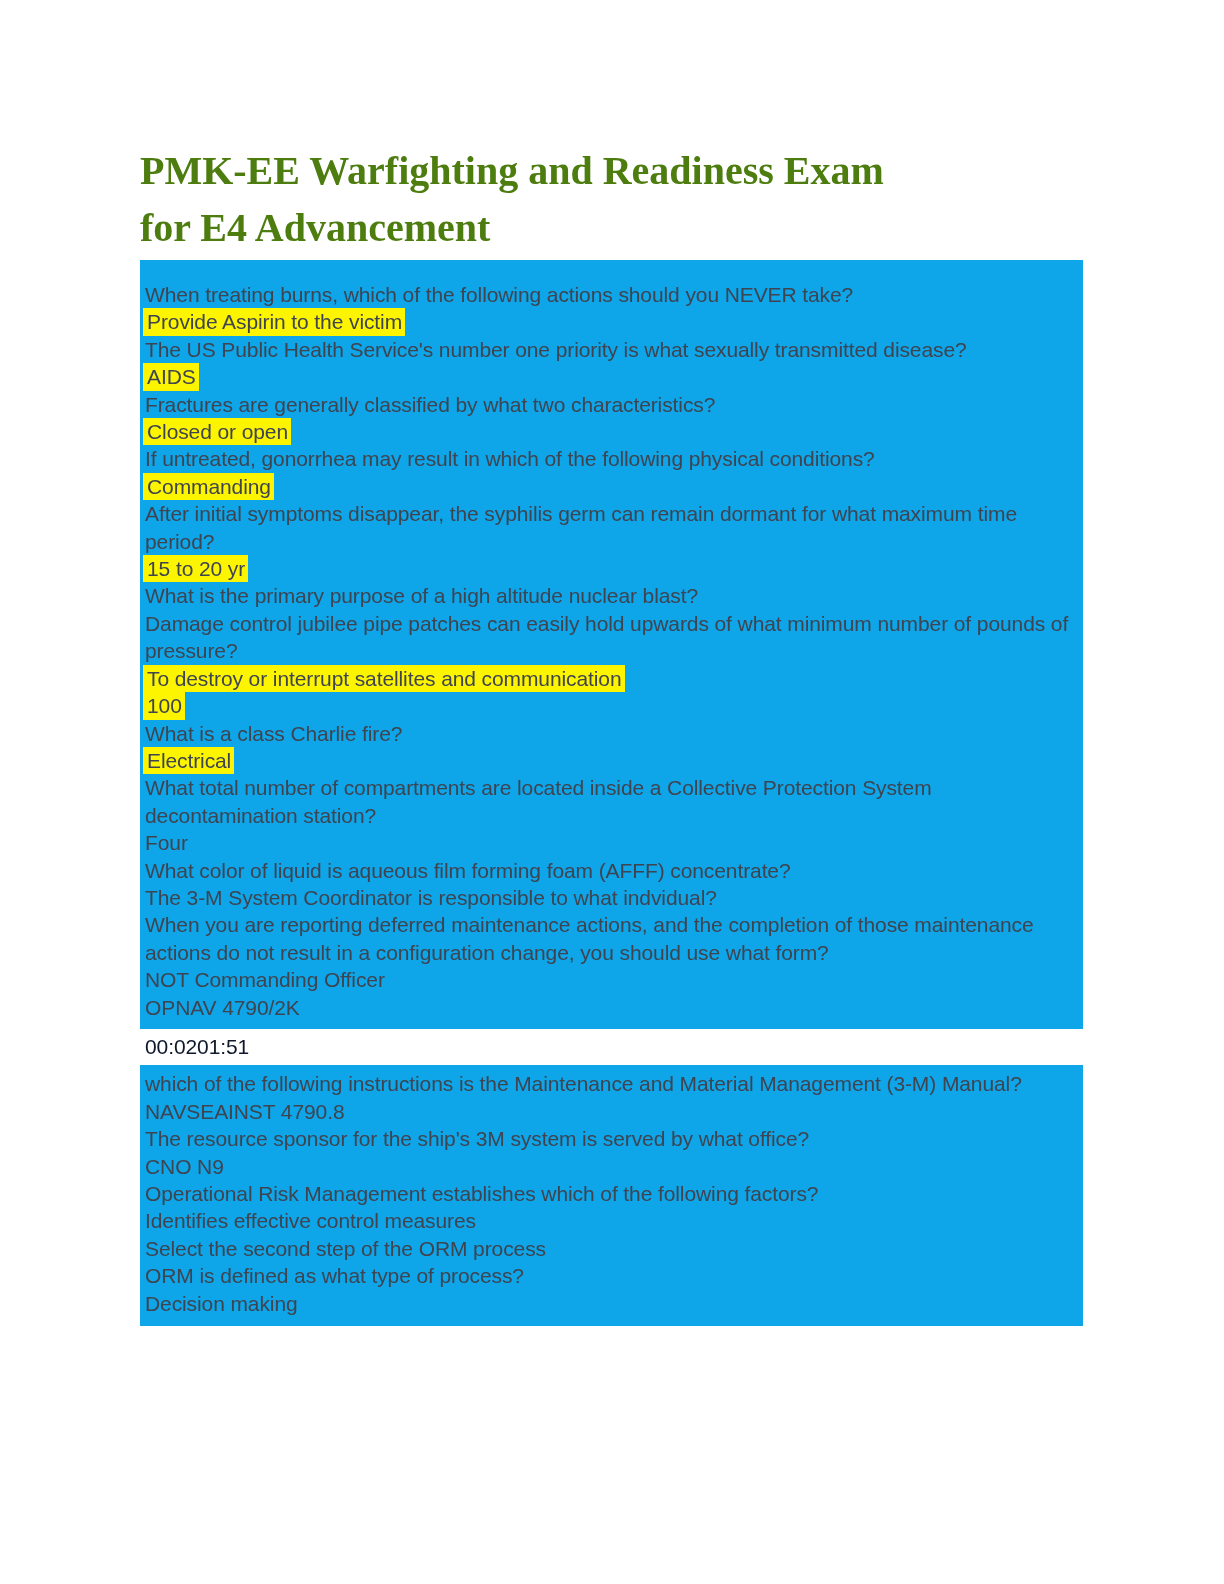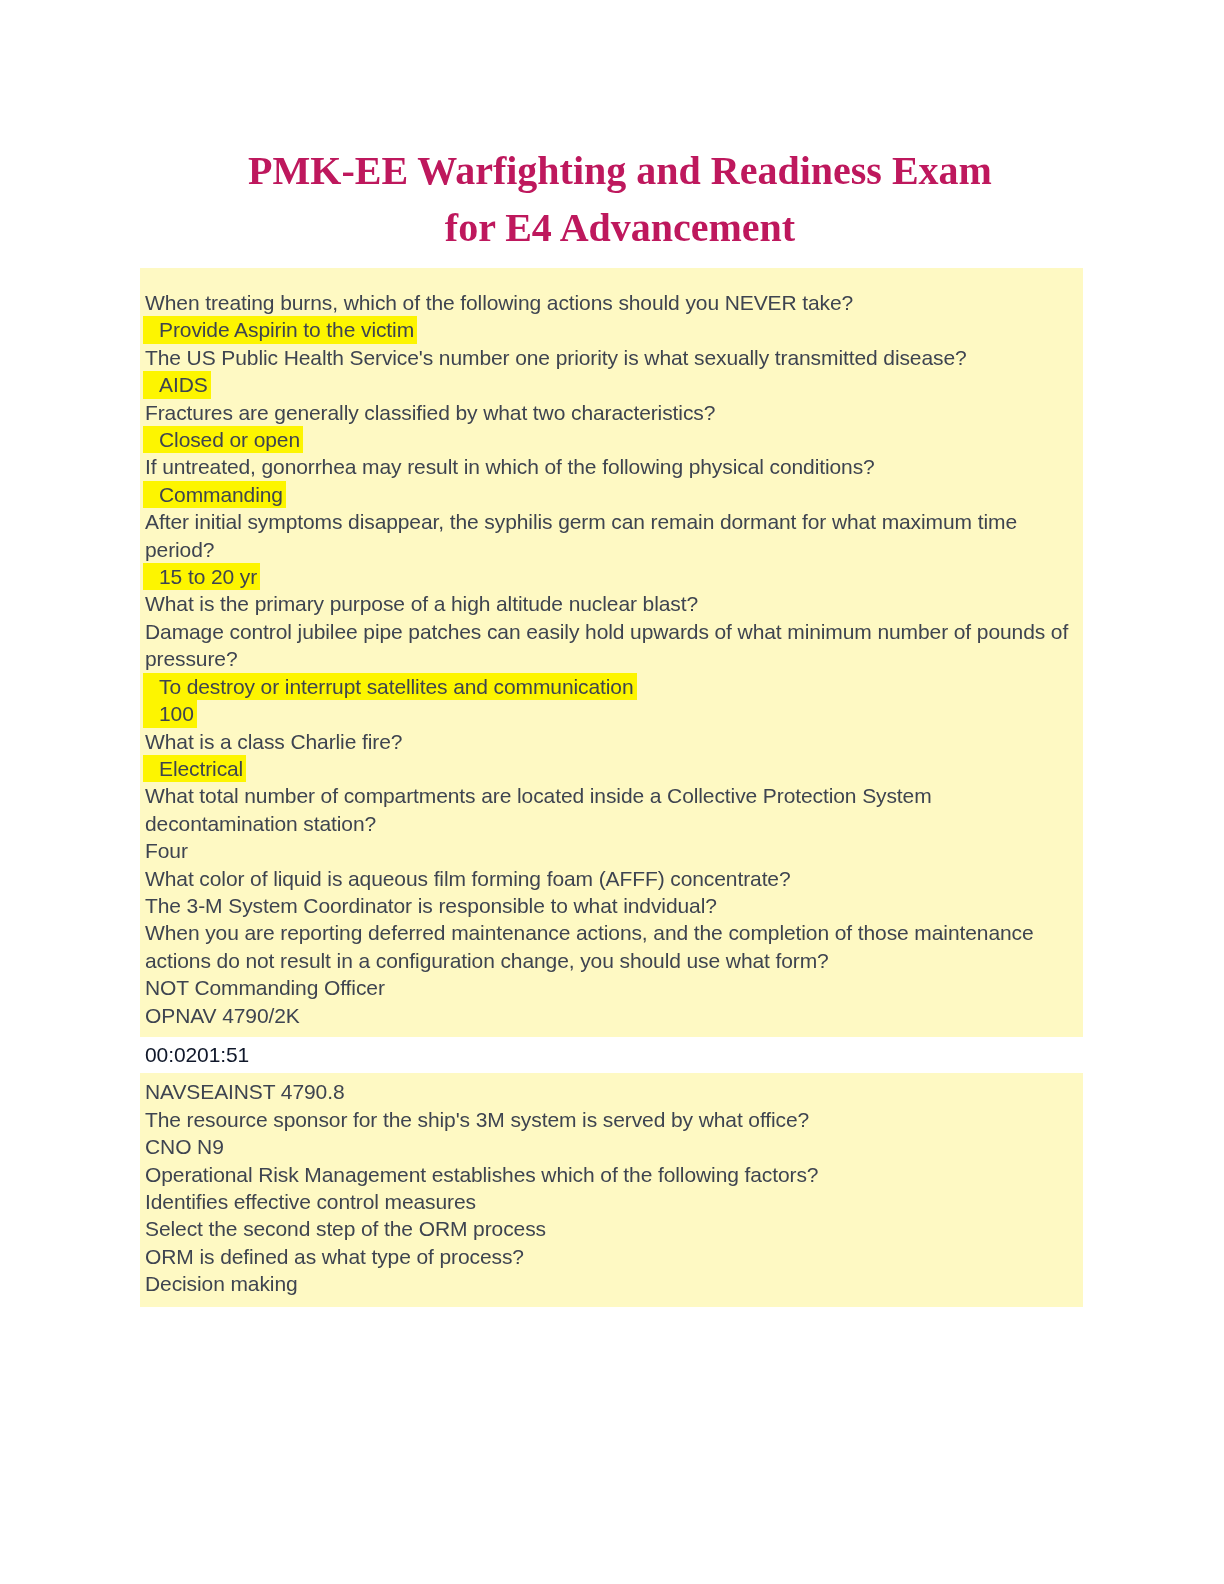--- a/index.html
+++ b/index.html
@@ -12,54 +12,53 @@
     height: 1584px;
     overflow: hidden;
     font-family: "Liberation Sans", sans-serif;
   }
   .page {
     position: relative;
     width: 1224px;
     height: 1584px;
   }
   .doc-title {
-    margin: 142px 0 12px 140px;
+    margin: 142px 0 4px 140px;
     width: 960px;
     font-family: "Liberation Serif", serif;
     font-weight: bold;
     font-size: 40px;
     line-height: 57px;
-    color: #be185d;
+    color: #4d7c0f;
     letter-spacing: 0px;
-    text-align: center;
   }
   .qa-block {
     margin-left: 140px;
     width: 943px;
     box-sizing: border-box;
-    background: #fef9c3;
+    background: #0ea5e9;
     color: #3e4450;
     font-size: 21px;
     line-height: 27.4px;
     letter-spacing: -0.1px;
   }
   .qa-block-1 {
     margin-top: 0;
     padding: 21px 12px 8px 5px;
   }
   .qa-block-2 {
     padding: 5px 12px 9px 5px;
   }
   .qa-line {
     white-space: pre-wrap;
   }
   .hl {
     background: #fdf500;
     display: inline-block;
-    padding: 0 3px 0 16px;
+    padding: 0 3px 0 4px;
     margin-left: -2px;
   }
   .timestamp {
     margin: 4px 0 5px 145px;
     color: #0f172a;
     font-size: 21px;
     line-height: 27.4px;
     letter-spacing: -0.1px;
   }
 </style>
@@ -95,20 +94,21 @@
       <div class="qa-line">What color of liquid is aqueous film forming foam (AFFF) concentrate?</div>
       <div class="qa-line">The 3-M System Coordinator is responsible to what indvidual?</div>
       <div class="qa-line">When you are reporting deferred maintenance actions, and the completion of those maintenance actions do not result in a configuration change, you should use what form?</div>
       <div class="qa-line">NOT Commanding Officer</div>
       <div class="qa-line">OPNAV 4790/2K</div>
     </div>
 
   <div class="timestamp">00:0201:51</div>
 
   <div class="qa-block qa-block-2" id="qa-block-2">
+      <div class="qa-line">which of the following instructions is the Maintenance and Material Management (3-M) Manual?</div>
       <div class="qa-line">NAVSEAINST 4790.8</div>
       <div class="qa-line">The resource sponsor for the ship's 3M system is served by what office?</div>
       <div class="qa-line">CNO N9</div>
       <div class="qa-line">Operational Risk Management establishes which of the following factors?</div>
       <div class="qa-line">Identifies effective control measures</div>
       <div class="qa-line">Select the second step of the ORM process</div>
       <div class="qa-line">ORM is defined as what type of process?</div>
       <div class="qa-line">Decision making</div>
     </div>
 

